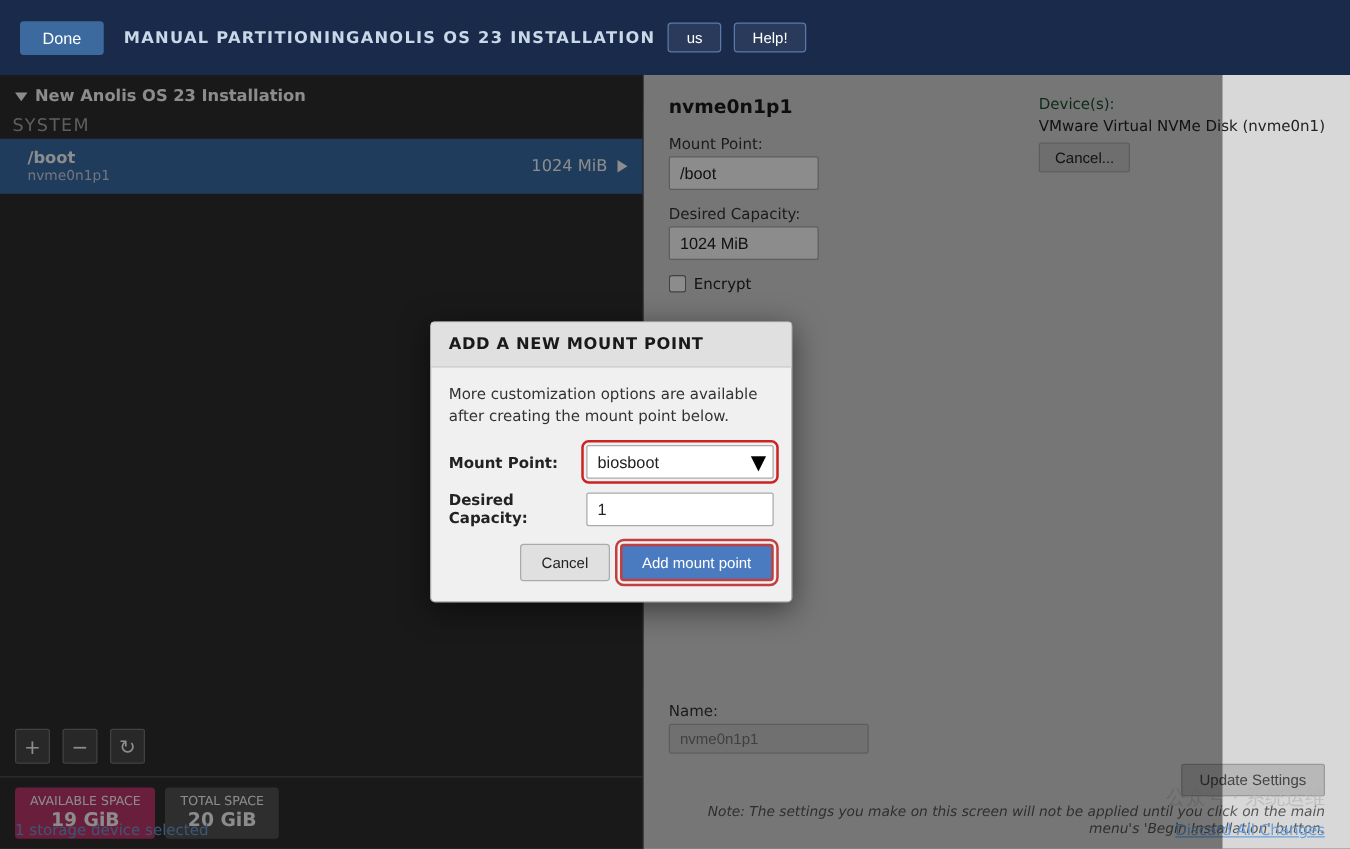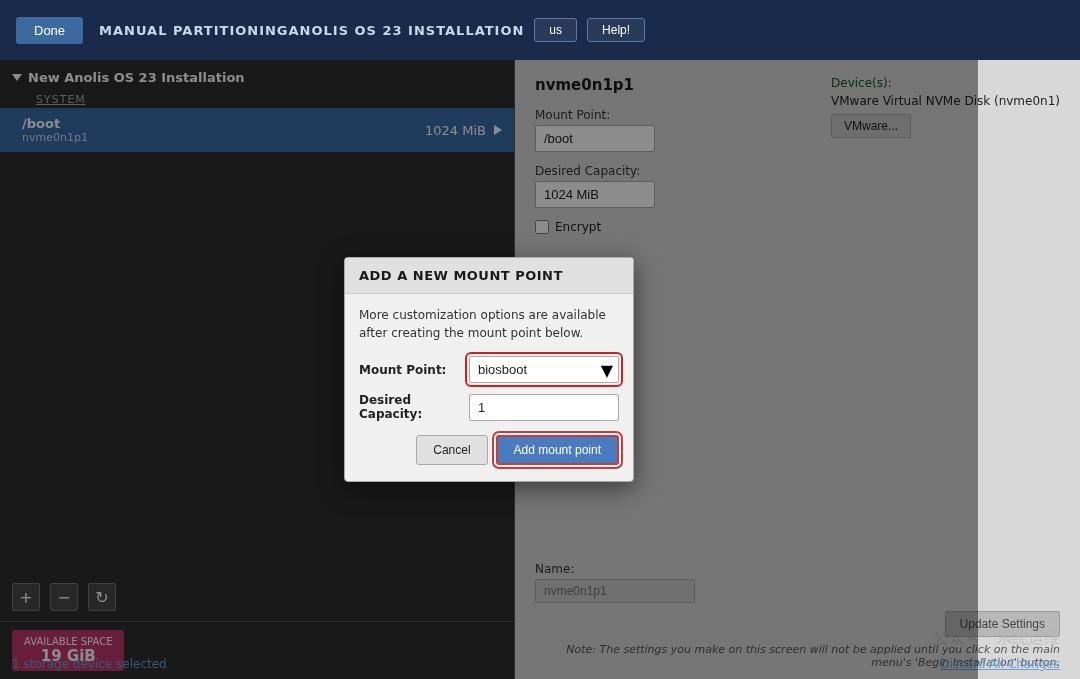--- a/index.html
+++ b/index.html
@@ -100,26 +100,25 @@
       gap: 6px;
     }
     .triangle-down {
       width: 0; height: 0;
       border-left: 5px solid transparent;
       border-right: 5px solid transparent;
       border-top: 7px solid #ffffff;
       display: inline-block;
     }
     #system-label {
-      padding: 4px 12px 2px 36px;
+      padding: 4px 12px 2px 10px;
       color: #aaaaaa;
-      font-size: 11px;
+      font-size: 14px;
       text-transform: uppercase;
       letter-spacing: 1px;
-      text-decoration: underline;
     }
     #boot-item {
       background: #3a6ea8;
       padding: 8px 12px 8px 22px;
       display: flex;
       align-items: center;
       justify-content: space-between;
       cursor: pointer;
     }
     #boot-item-left {
@@ -525,20 +524,24 @@
       <div class="icon-btn">+</div>
       <div class="icon-btn">−</div>
       <div class="icon-btn">↻</div>
     </div>
 
     <div id="storage-bar">
       <div id="avail-space">
         <div id="avail-label">AVAILABLE SPACE</div>
         <div id="avail-value">19 GiB</div>
       </div>
+      <div id="total-space">
+        <div id="total-label">TOTAL SPACE</div>
+        <div id="total-value">20 GiB</div>
+      </div>
     </div>
     <span id="storage-device-link">1 storage device selected</span>
   </div>
 
   <div id="right-panel">
     <div id="partition-title">nvme0n1p1</div>
 
     <div class="field-group">
       <div class="field-label">Mount Point:</div>
       <input class="field-input" type="text" value="/boot" style="">
@@ -550,21 +553,21 @@
     </div>
 
     <div id="encrypt-row">
       <input type="checkbox" id="encrypt-checkbox" style="">
       <label id="encrypt-label">Encrypt</label>
     </div>
 
     <div class="device-info">
       <div class="device-info-label">Device(s):</div>
       <div class="device-info-value">VMware Virtual NVMe Disk (nvme0n1)</div>
-      <button id="modify-btn">VMware...</button>
+      <button id="modify-btn">Cancel...</button>
     </div>
 
     <div id="device-type-label" style="margin-top:40px;">Device Type:</div>
 
     <div id="right-bottom">
       <div id="name-label">Name:</div>
       <input id="name-input" type="text" placeholder="nvme0n1p1" style="">
       <button id="update-settings-btn">Update Settings</button>
       <div id="note-text">Note: The settings you make on this screen will not be applied until you click on the main menu's 'Begin Installation' button.</div>
       <span id="discard-link">Discard All Changes</span>

